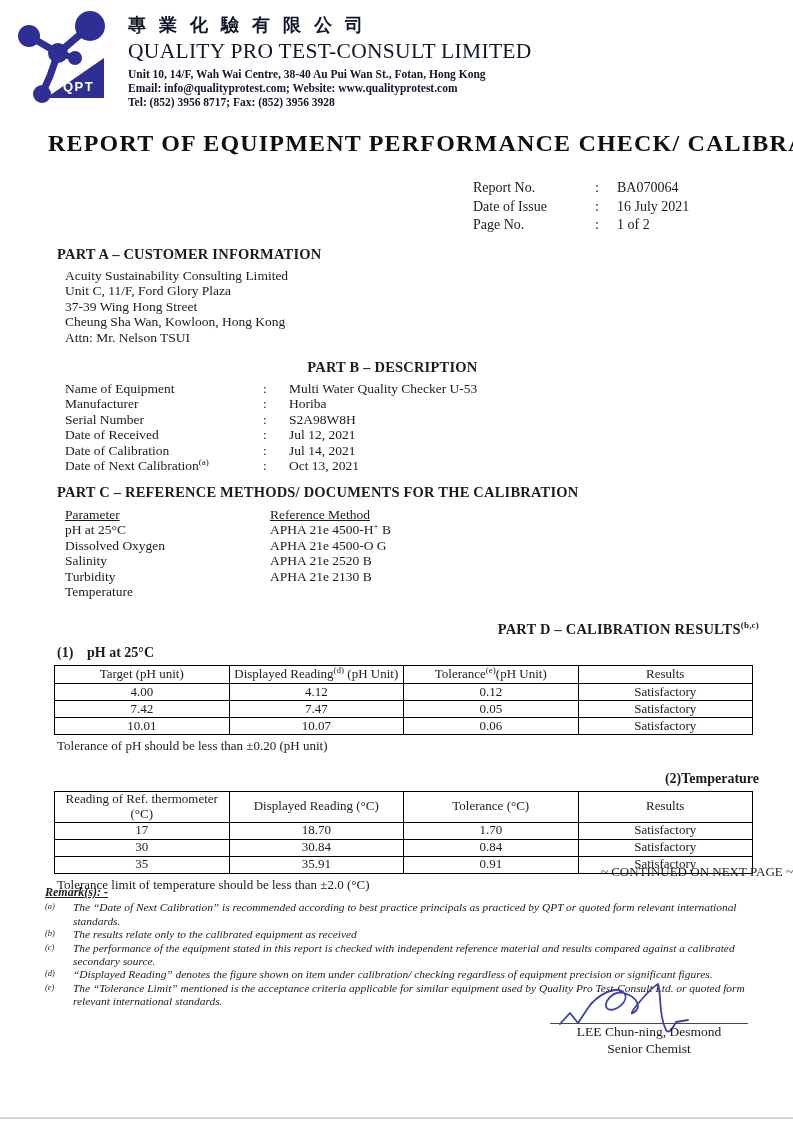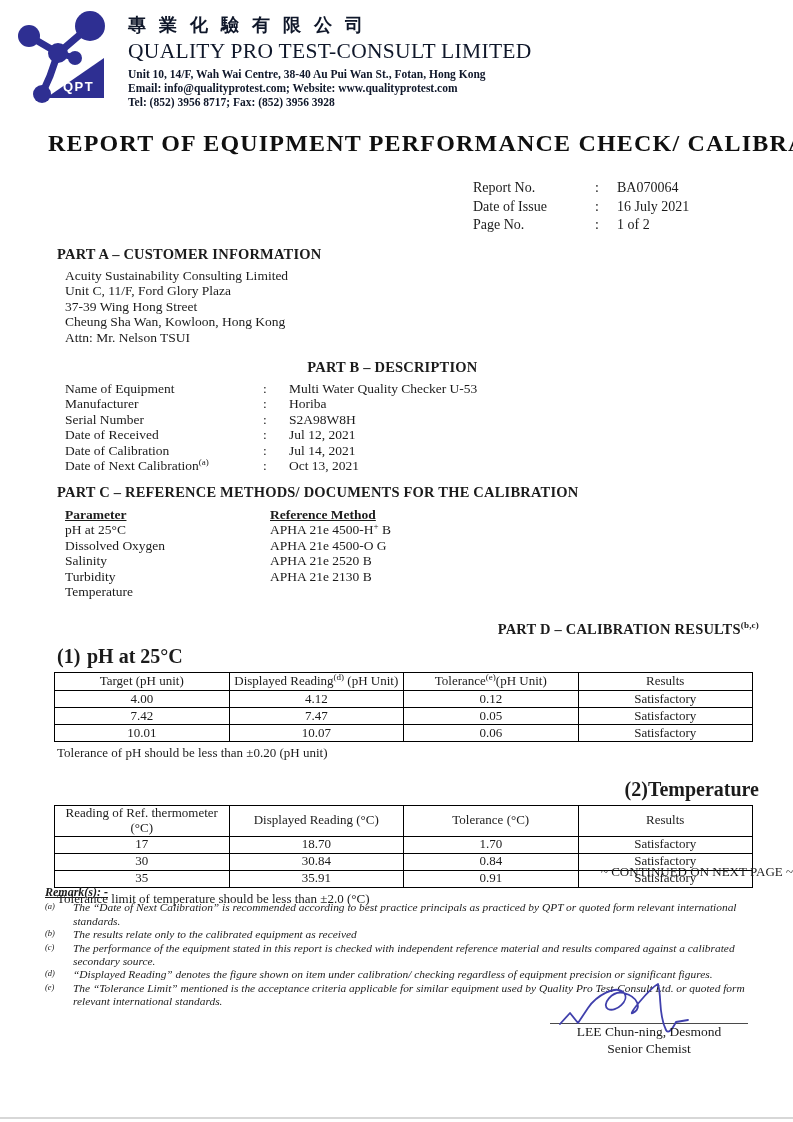--- a/index.html
+++ b/index.html
@@ -27,23 +27,23 @@
   .part-a .lines { margin:5px 0 0 8px; }
   .part-b { position:absolute; left:57px; top:359px; }
   .part-b .rows { margin:5px 0 0 8px; }
   .kv-row { display:flex; }
   .kv-label { width:198px; }
   .kv-sep { width:26px; }
   sup.note-sup { font-size:9px; vertical-align:super; line-height:0; }
   .part-c { position:absolute; left:57px; top:484px; }
   .pc-row { display:flex; margin-left:8px; }
   .pc-col1 { width:205px; }
-  .pc-head { font-weight:bold; text-decoration:underline; margin-top:6px; }
+  .pc-head { font-weight:normal; text-decoration:underline; margin-top:6px; }
   .part-d { position:absolute; left:57px; top:621px; width:702px; }
-  .sec-title { margin-top:7px; font-size:20px; font-weight:bold; }
+  .sec-title { margin-top:7px; font-size:14px; font-weight:bold; }
   .sec-num { display:inline-block; width:30px; }
   table.cal { width:699px; margin-left:-3px; margin-top:4px; border-collapse:collapse;
               font-size:13px; table-layout:fixed; }
   table.cal th, table.cal td { border:1.2px solid #000; text-align:center;
               font-weight:normal; padding:0 2px; height:16px; line-height:14.8px; }
   table.cal th { height:17px; }
   .tbl-note { font-size:13px; margin-top:3px; }
   .sec2 { margin-top:17px;text-align:right; }
   .continued { position:absolute; left:0; top:864px; width:793px; text-align:right; font-size:13px; }
   

